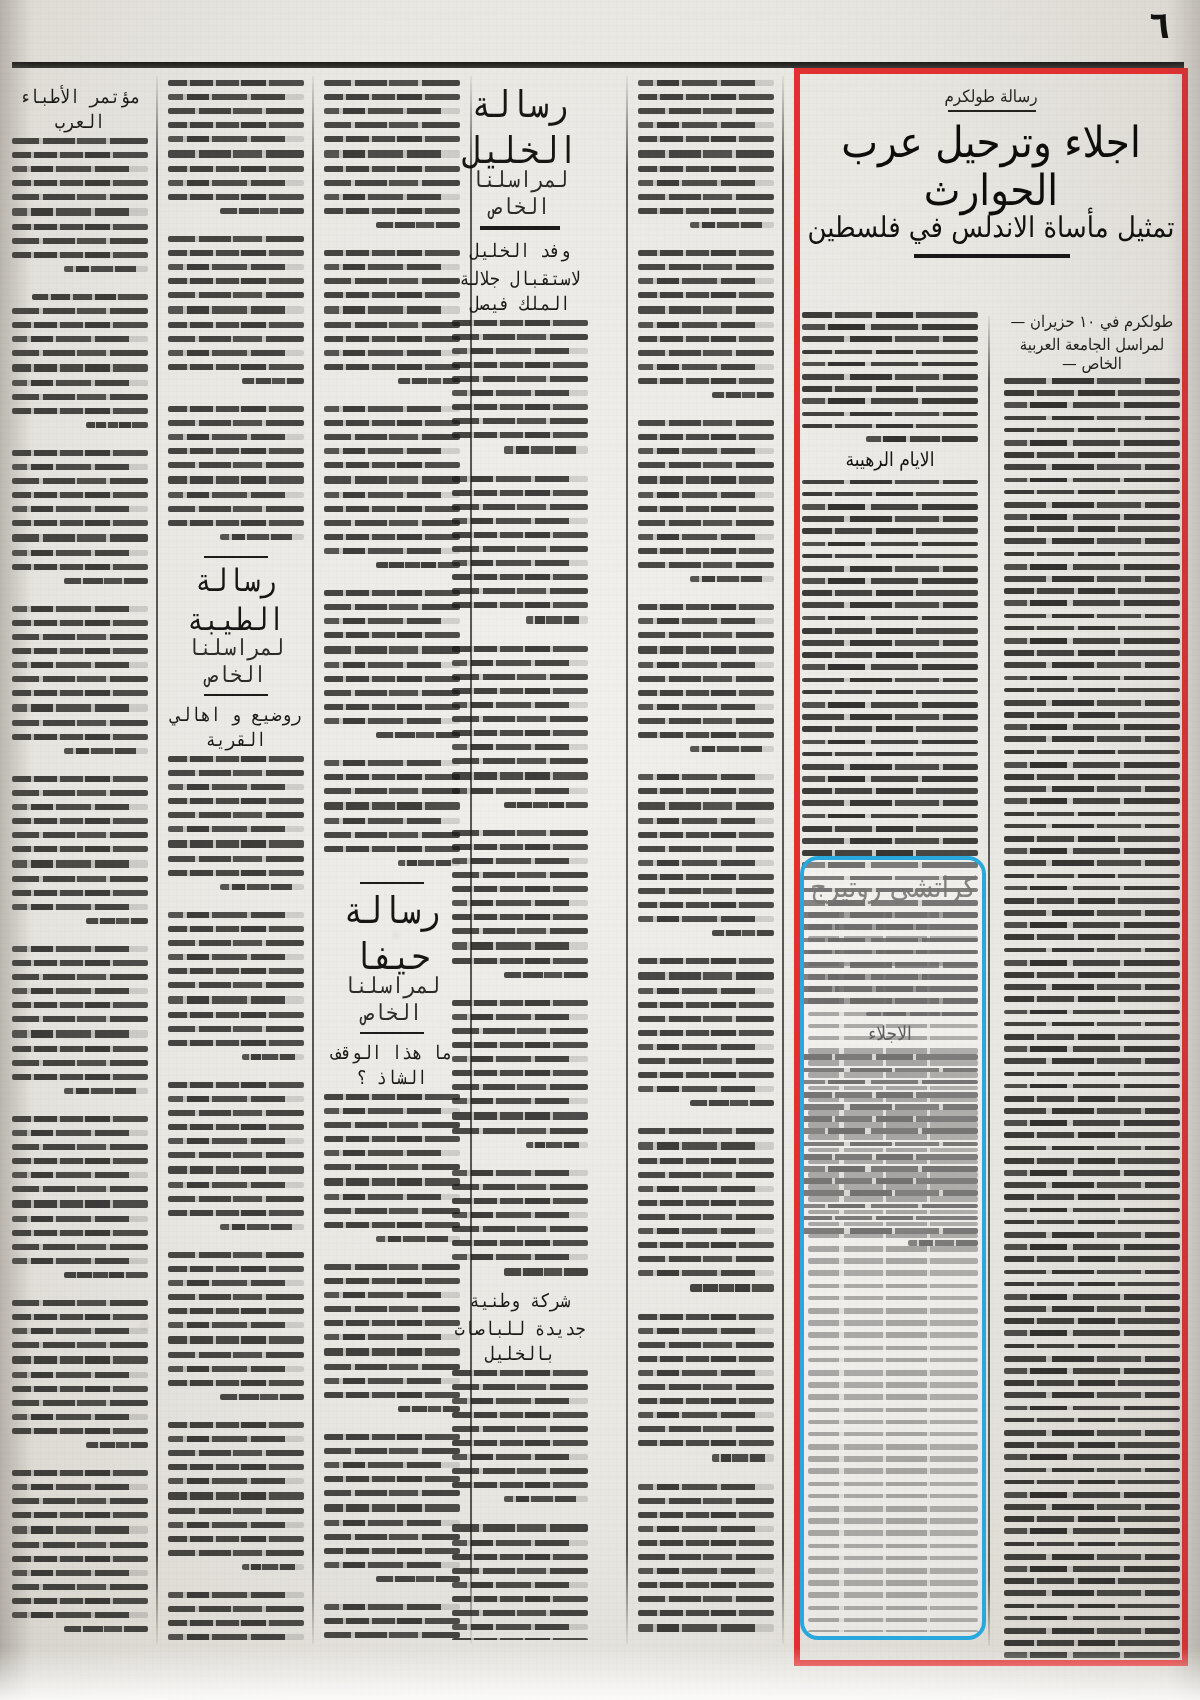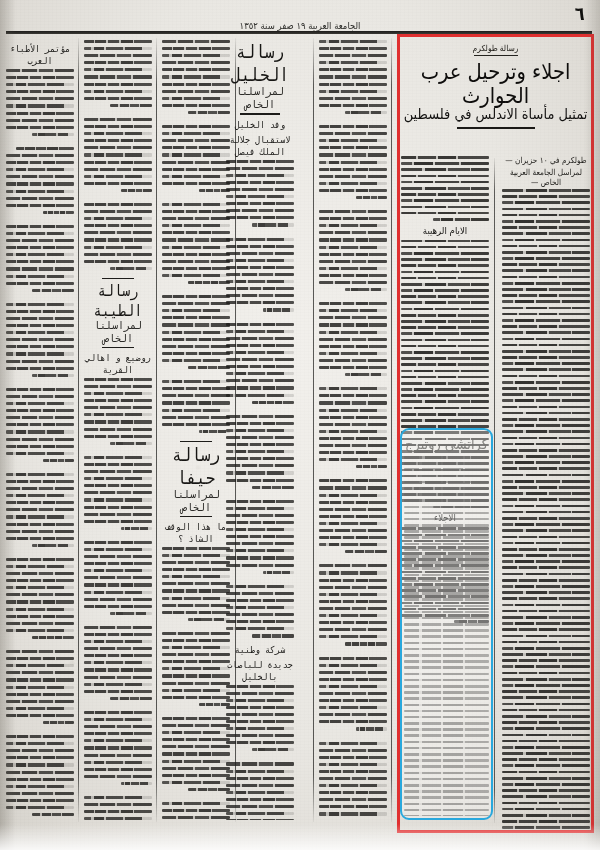--- a/index.html
+++ b/index.html
@@ -108,21 +108,20 @@
     position:absolute;left:397px;top:34px;width:197px;height:799px;
     border:3px solid #e03030;box-sizing:border-box;
   }
   #feature{
     position:absolute;left:401px;top:38px;width:189px;height:791px;
     overflow:hidden;
   }
   .kicker{
     text-align:center;font-size:7.6px;color:#26241f;margin:6px 0 0;
     transform:scaleY(1.1);
-    font-family:Liberation Serif, serif;
   }
   .kicker-u{width:44px;height:1px;background:#24231f;margin:1.5px auto 6px;}
   .headline{
     text-align:center;font-size:19.5px;color:#0e0d0c;line-height:1.12;
     transform:scaleY(1.1);letter-spacing:-.2px;margin:2px 0 3px;
   }
   .subhead{
     text-align:center;font-size:13px;color:#121110;line-height:1.15;
     transform:scaleY(1.1);margin:1px 0 2px;
   }
@@ -182,23 +181,20 @@
       rgba(30,29,27,.74) 72% 100%);
   }
 </style>
 </head>
 <body>
 
 <div id="page">
 
   <div id="grain"></div>
 
-  <div id="masthead">
-    <span class="mast-txt">الجامعة العربية ١٩ صفر سنة ١٣٥٢</span>
-  </div>
   <div id="topRule"></div>
   <div id="pageNum">٦</div>
 
   <div class="rule" style="left:78px;"></div>
   <div class="rule" style="left:156px;"></div>
   <div class="rule" style="left:235px;"></div>
   <div class="rule" style="left:313px;"></div>
   <div class="rule" style="left:391px;"></div>
 
   <div class="col" style="left:6px;width:68px;">

